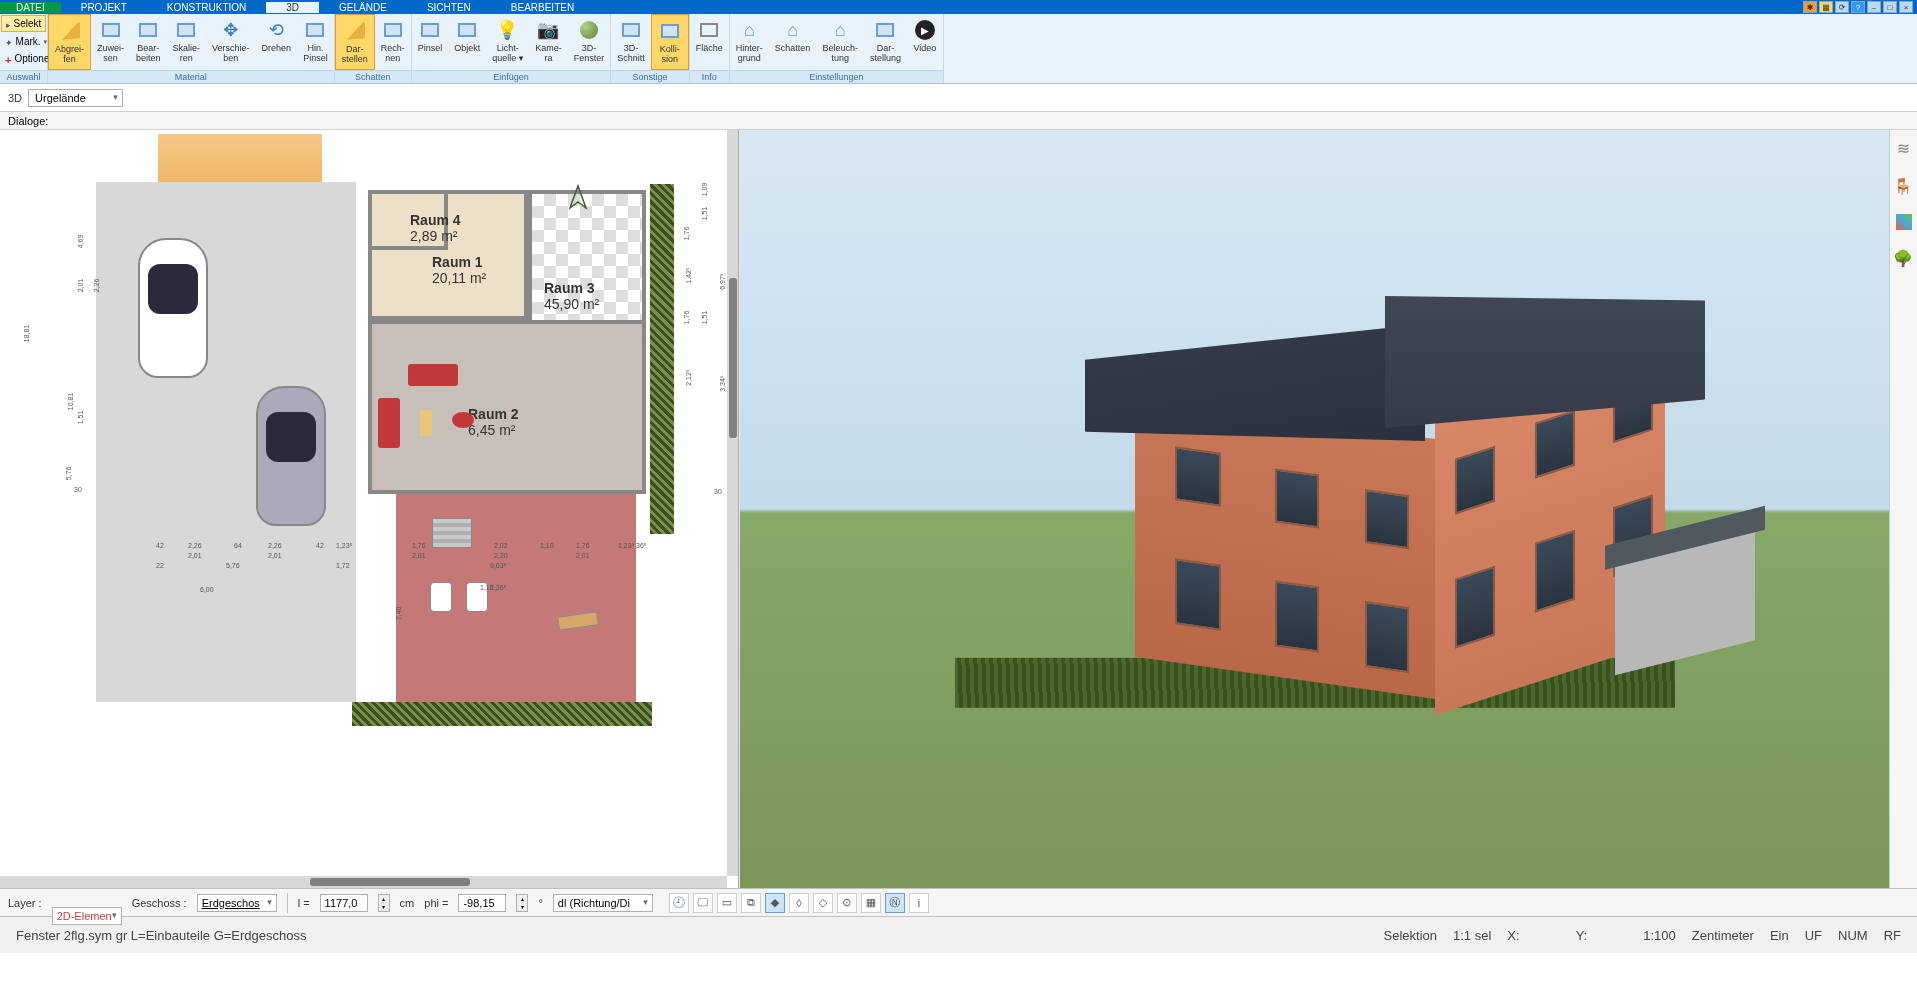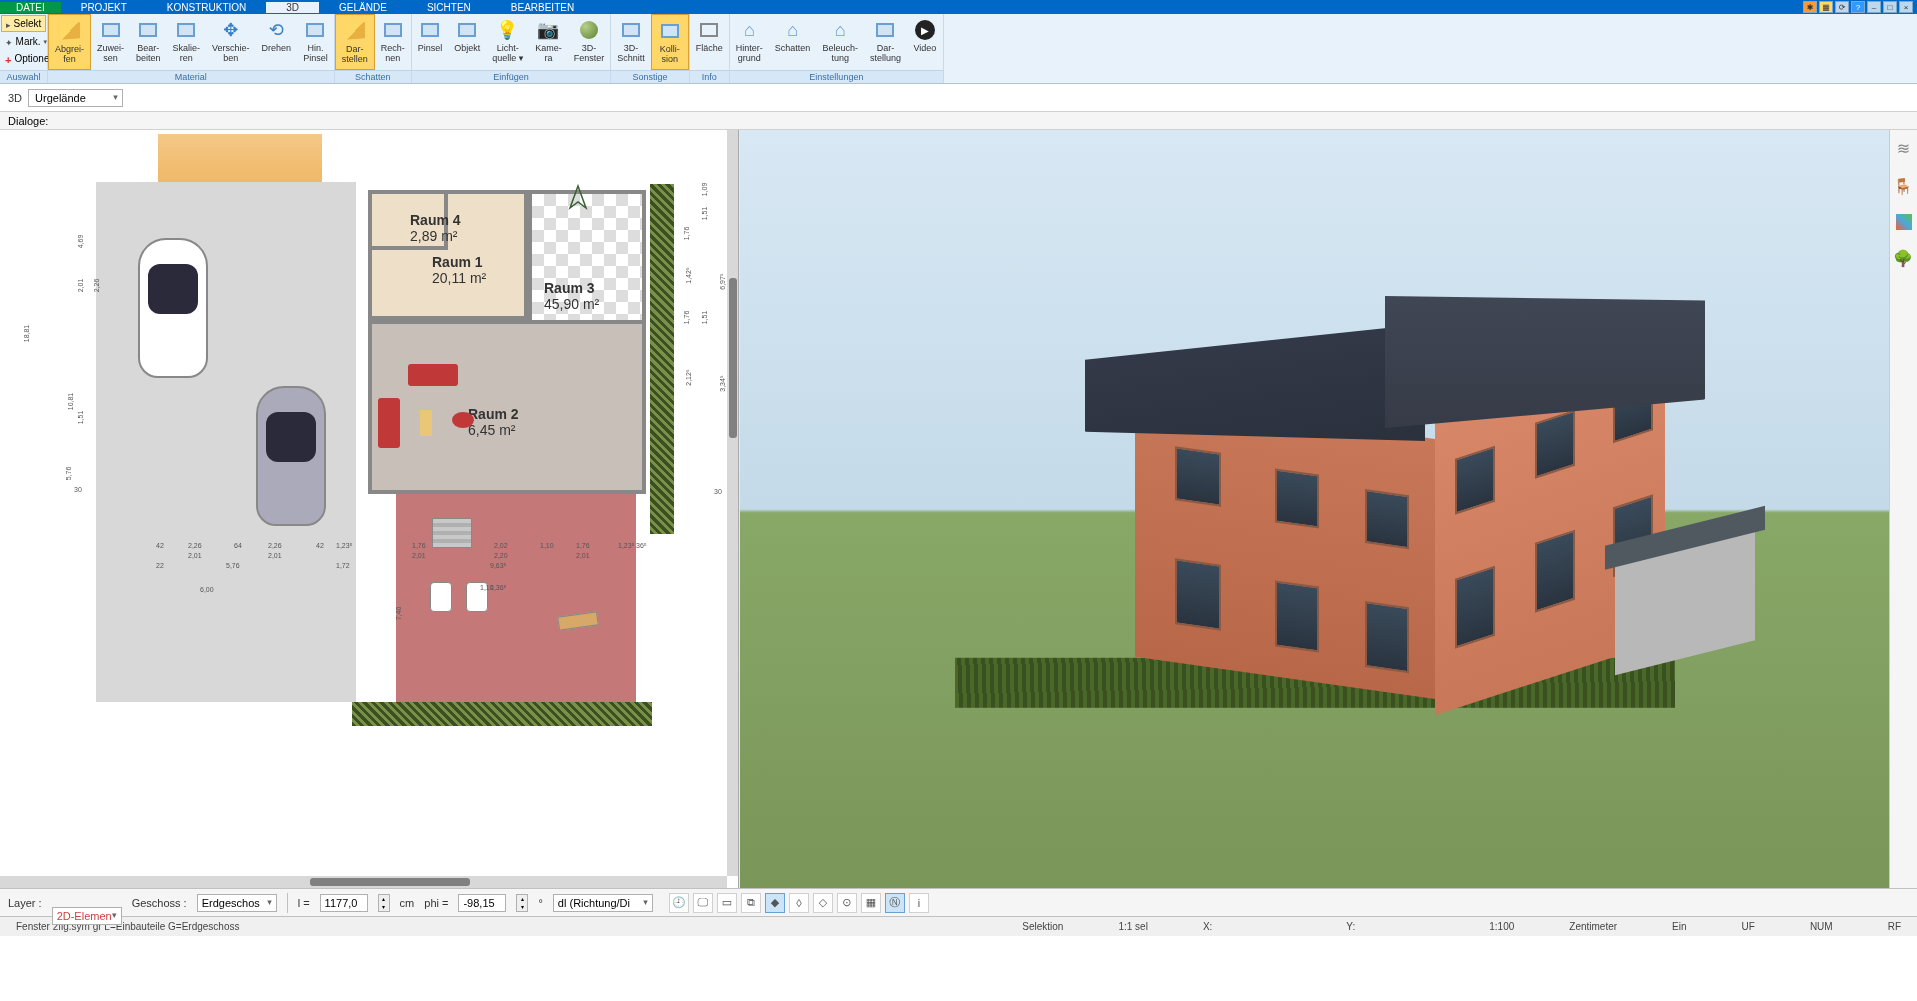--- a/index.html
+++ b/index.html
@@ -98,21 +98,21 @@
 .bb-label { color: #333; }
 .bb-field { border: 1px solid #b0b0b0; padding: 2px 4px; background: #fff; min-width: 48px; }
 .bb-field.red { color: #d04040; }
 .bb-spinner { display: flex; flex-direction: column; border: 1px solid #b0b0b0; width: 12px; }
 .bb-spinner span { font-size: 6px; height: 8px; line-height: 8px; text-align: center; background: #eee; cursor: pointer; }
 .bb-icons { display: flex; gap: 4px; margin-left: 6px; }
 .bb-icon { width: 20px; height: 20px; border: 1px solid #d0d0d0; background: #fff; display: flex; align-items: center; justify-content: center; font-size: 11px; color: #555; cursor: pointer; }
 .bb-icon.active { background: #cce4f7; border-color: #6aa0d0; }
 
 
-.statusbar { display: flex; align-items: center; padding: 2px 8px; background: #f0f0f0; border-top: 1px solid #c0c0c0; height: 20px; font-size: 10px; color: #444; gap: 39px; }
+.statusbar { display: flex; align-items: center; padding: 2px 8px; background: #f0f0f0; border-top: 1px solid #c0c0c0; height: 37px; font-size: 13px; color: #444; }
 .statusbar .sp { flex: 1; }
 .statusbar span { padding: 0 8px; }
 </style>
 </head>
 <body>
 
 <div class="menubar">
   <div class="menu-tab first">DATEI</div>
   <div class="menu-tab">PROJEKT</div>
   <div class="menu-tab">KONSTRUKTION</div>
@@ -461,21 +461,21 @@
     <div class="rr-icon">🪑</div>
     <div class="rr-icon" style="background:linear-gradient(45deg,#f06030,#48a8e0,#60c040);width:16px;height:16px;"></div>
     <div class="rr-icon" style="color:#3a8030;">🌳</div>
   </div>
 </div>
 
 <div class="bottombar">
   <span class="bb-label">Layer :</span>
   <div class="sub-select bb-field red" style="min-width:70px;margin-top:27px;">2D-Elemen</div>
   <span class="bb-label">Geschoss :</span>
-  <div class="sub-select bb-field" style="min-width:80px;">Erdgeschos</div>
+  <div class="sub-select bb-field" style="min-width:80px;text-decoration:underline;">Erdgeschos</div>
 
   <div style="width:1px;height:20px;background:#c0c0c0;"></div>
 
   <span class="bb-label">l =</span>
   <div class="bb-field">1177,0</div>
   <div class="bb-spinner">
       <span>▴</span>
       <span>▾</span>
     </div>
   <span class="bb-label">cm</span>

